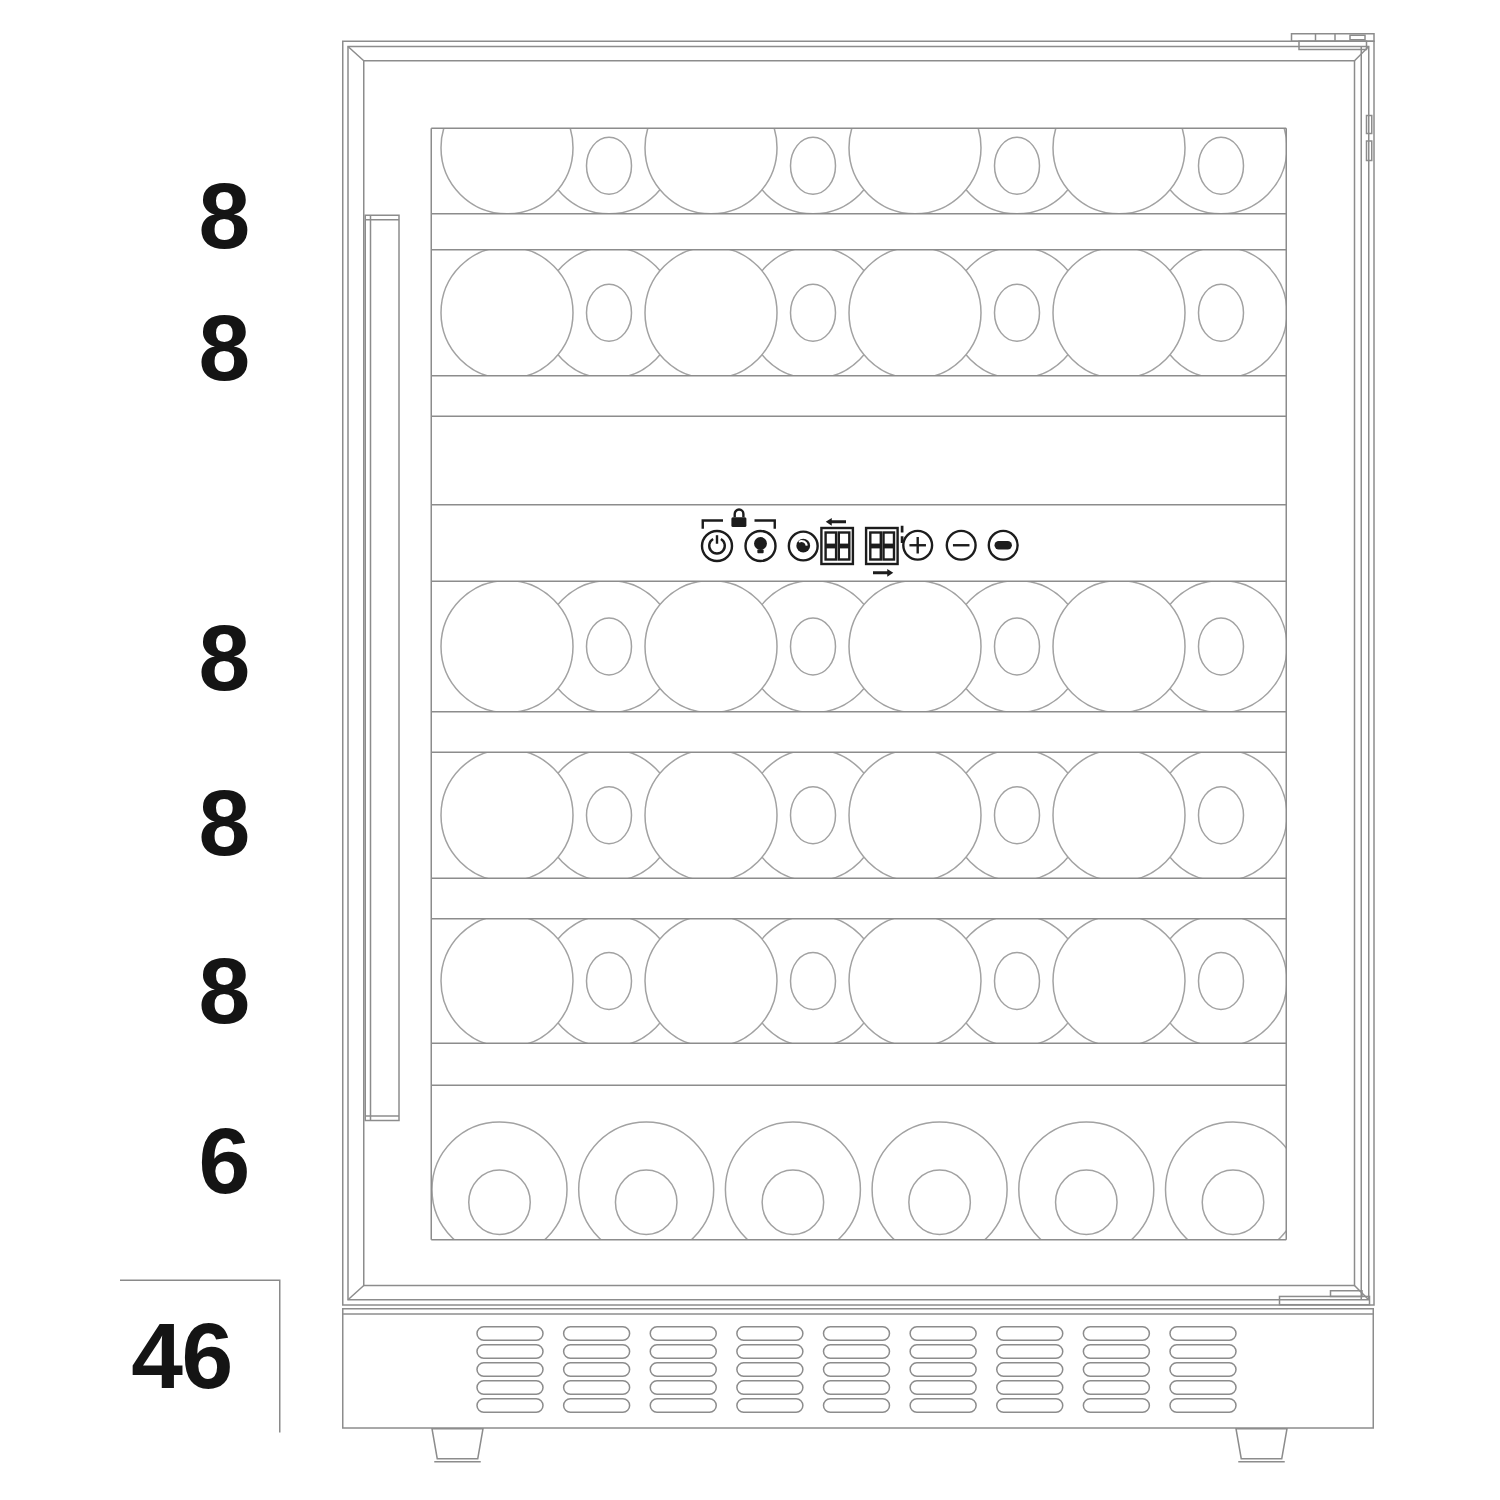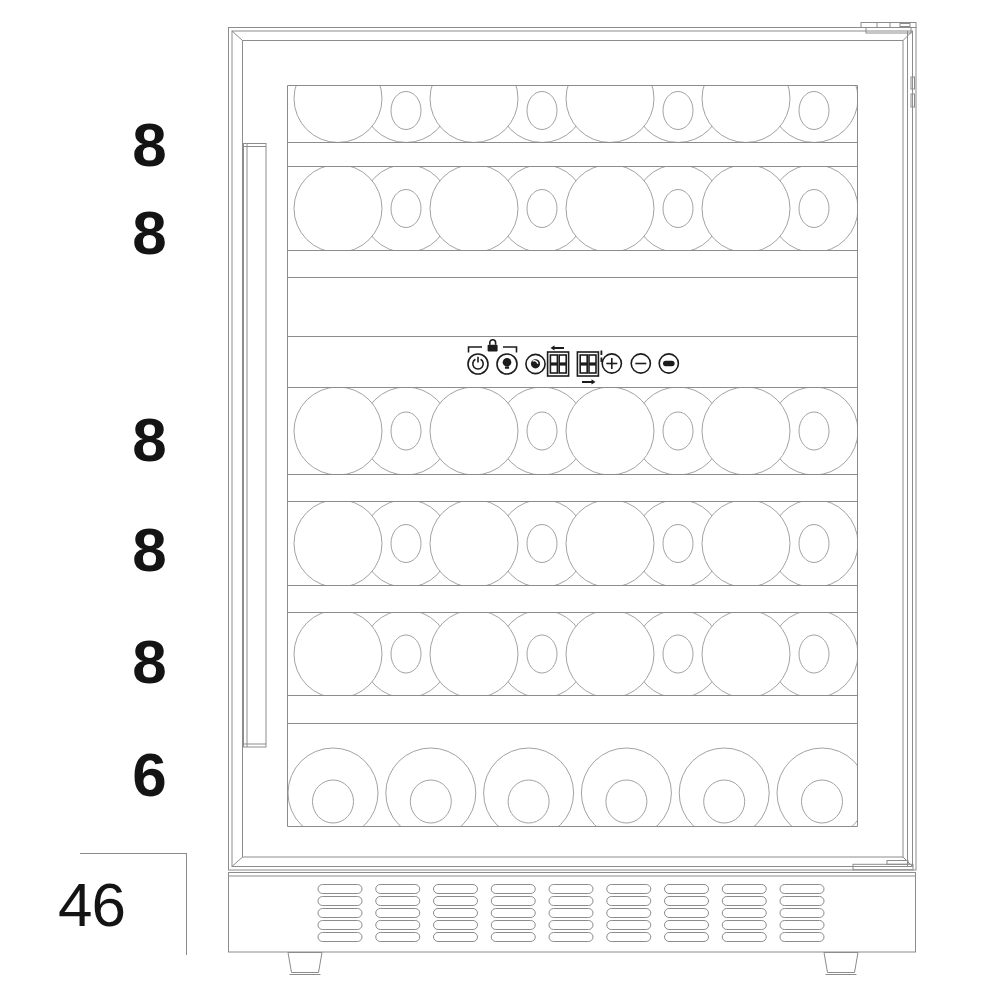--- a/index.html
+++ b/index.html
@@ -2,22 +2,22 @@
 <html><head>
 <meta charset="utf-8">
 <style>
   html,body{margin:0;padding:0;background:#fff;}
   .canvas{position:relative;width:1000px;height:1000px;background:#fff;overflow:hidden;
           font-family:"Liberation Sans",sans-serif;}
   .canvas svg{position:absolute;left:0;top:0;}
   .row-label{position:absolute;left:90px;width:118px;text-align:center;
              font-weight:700;font-size:62px;line-height:62px;color:#141414;letter-spacing:-1px;}
   .rl0{top:114px}.rl1{top:202px}.rl2{top:409px}.rl3{top:519px}.rl4{top:631px}.rl5{top:744px}
-  .total-label{position:absolute;left:58px;width:126px;top:874px;text-align:left;
-             font-weight:400;font-size:62px;line-height:62px;color:#141414;letter-spacing:-1px;}
+  .total-label{position:absolute;left:58px;width:126px;top:874px;text-align:center;
+             font-weight:700;font-size:62px;line-height:62px;color:#141414;letter-spacing:-1px;}
   .bracket-h{position:absolute;left:80px;top:853px;width:106px;height:1px;background:#8a8a8a;}
   .bracket-v{position:absolute;left:186px;top:853px;width:1px;height:102px;background:#8a8a8a;}
   
   .ln{stroke:#8c8c8c;fill:none;stroke-width:1;}
   .bc{stroke:#a2a2a2;fill:#ffffff;stroke-width:1;}
   .icn{stroke:#1c1c1c;fill:none;stroke-width:1.6;}
   .icf{fill:#1c1c1c;stroke:none;}
 </style>
 </head>
 <body>

